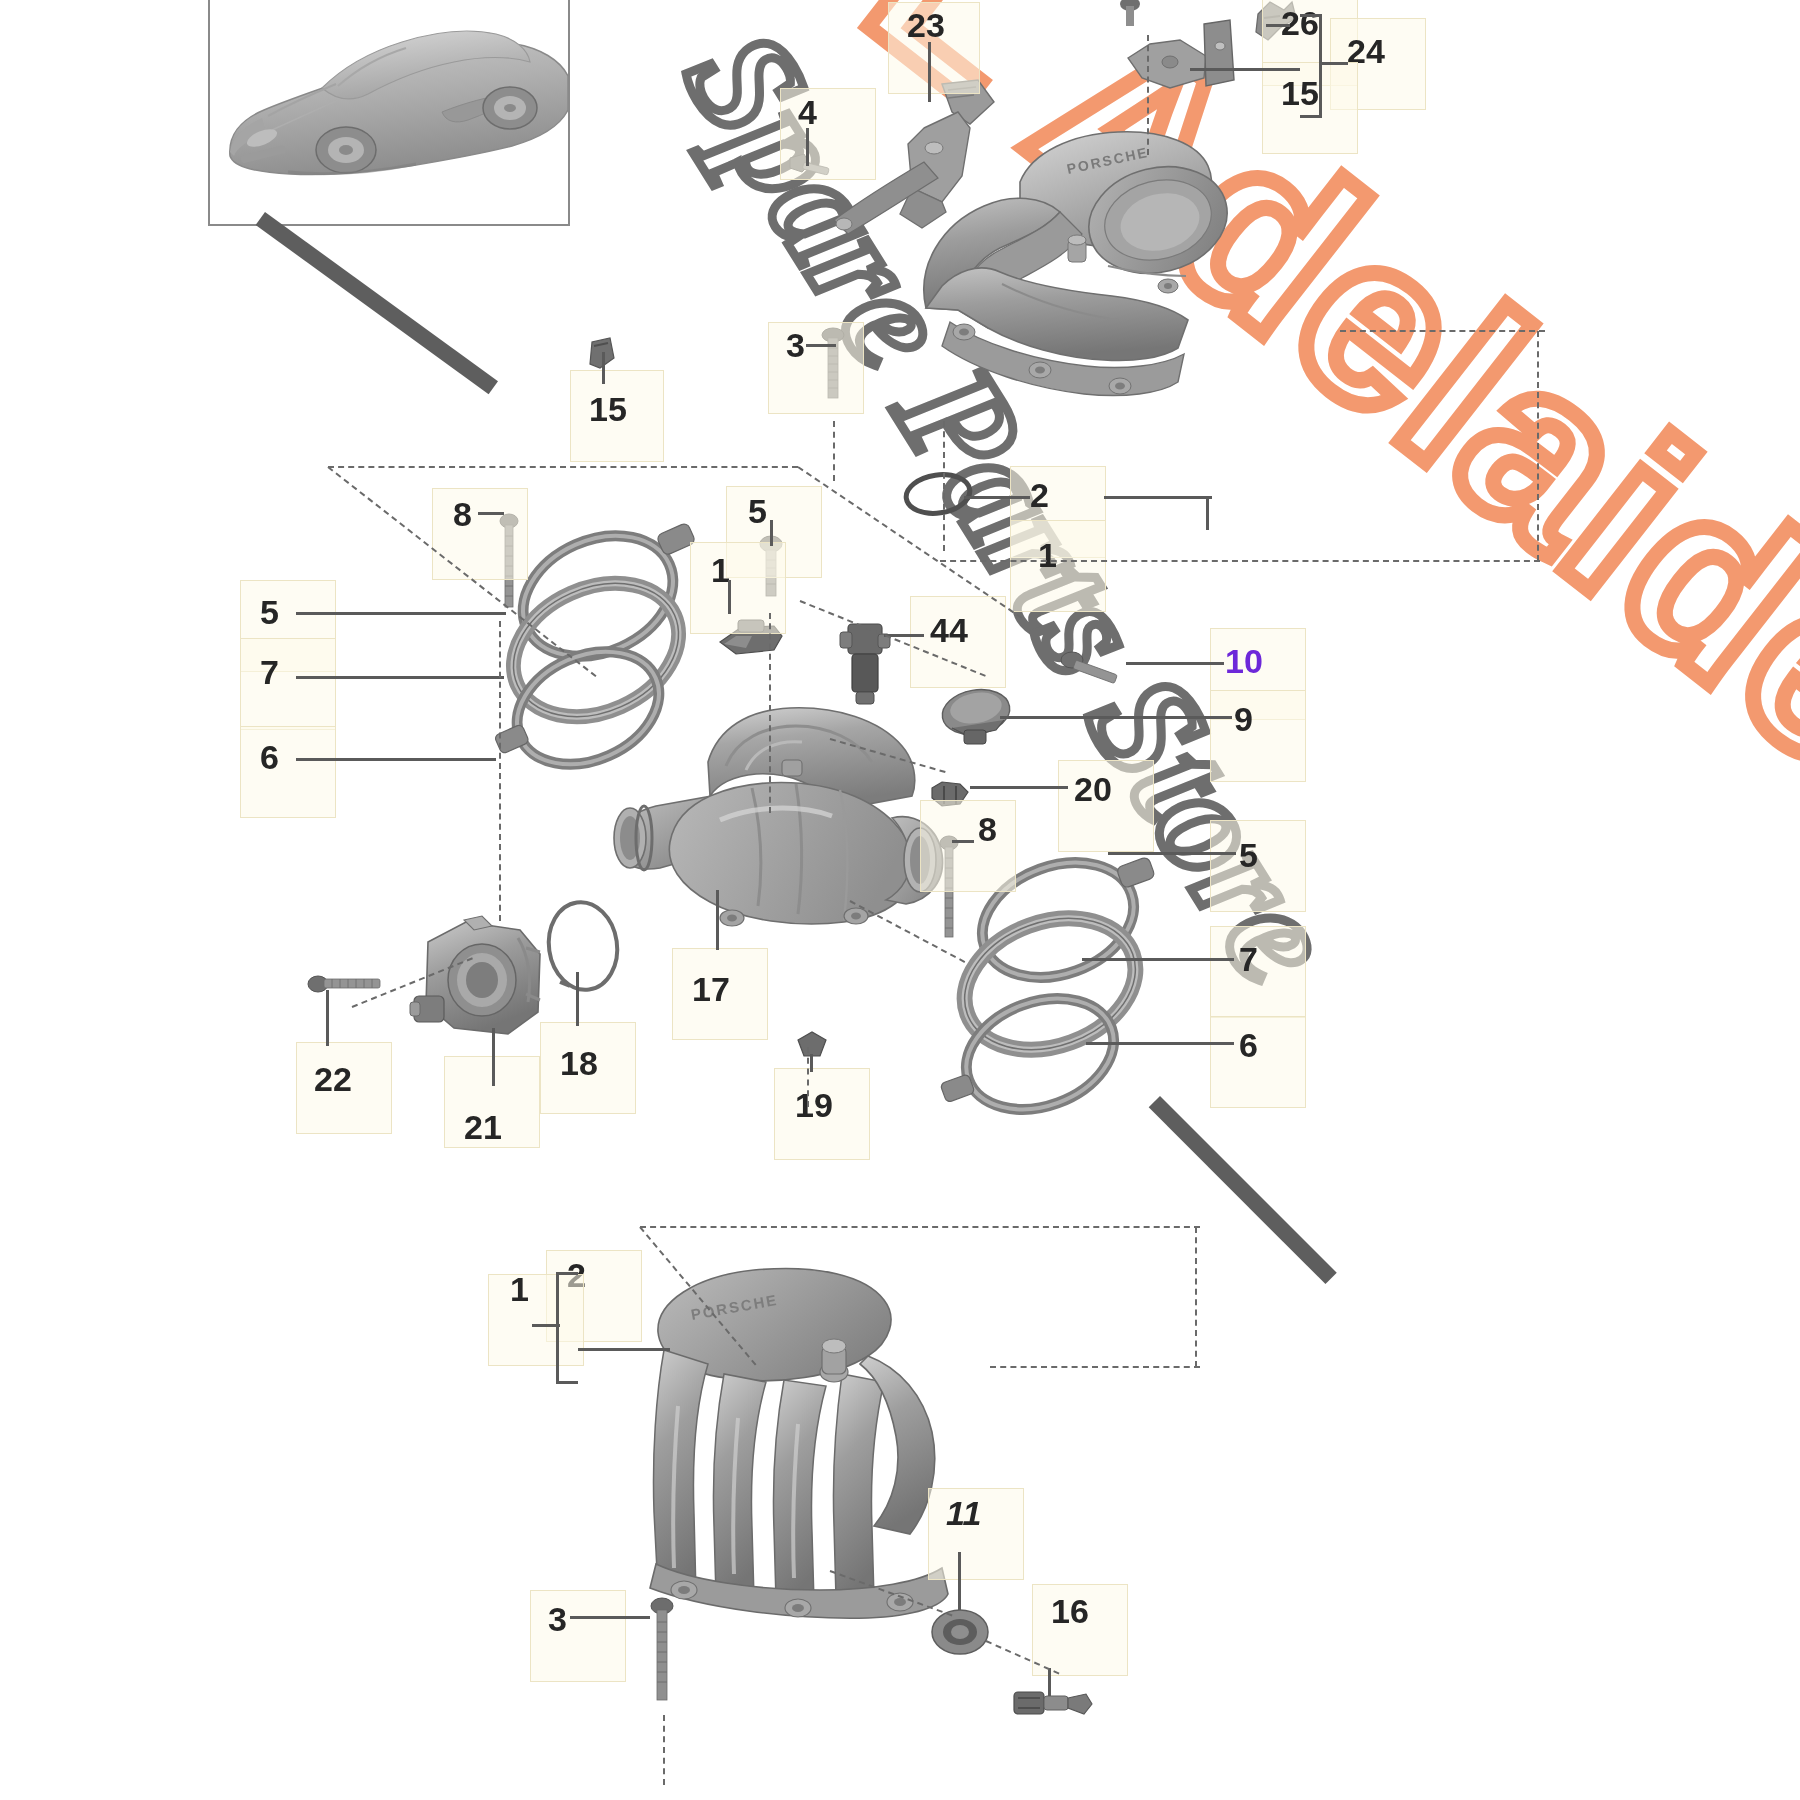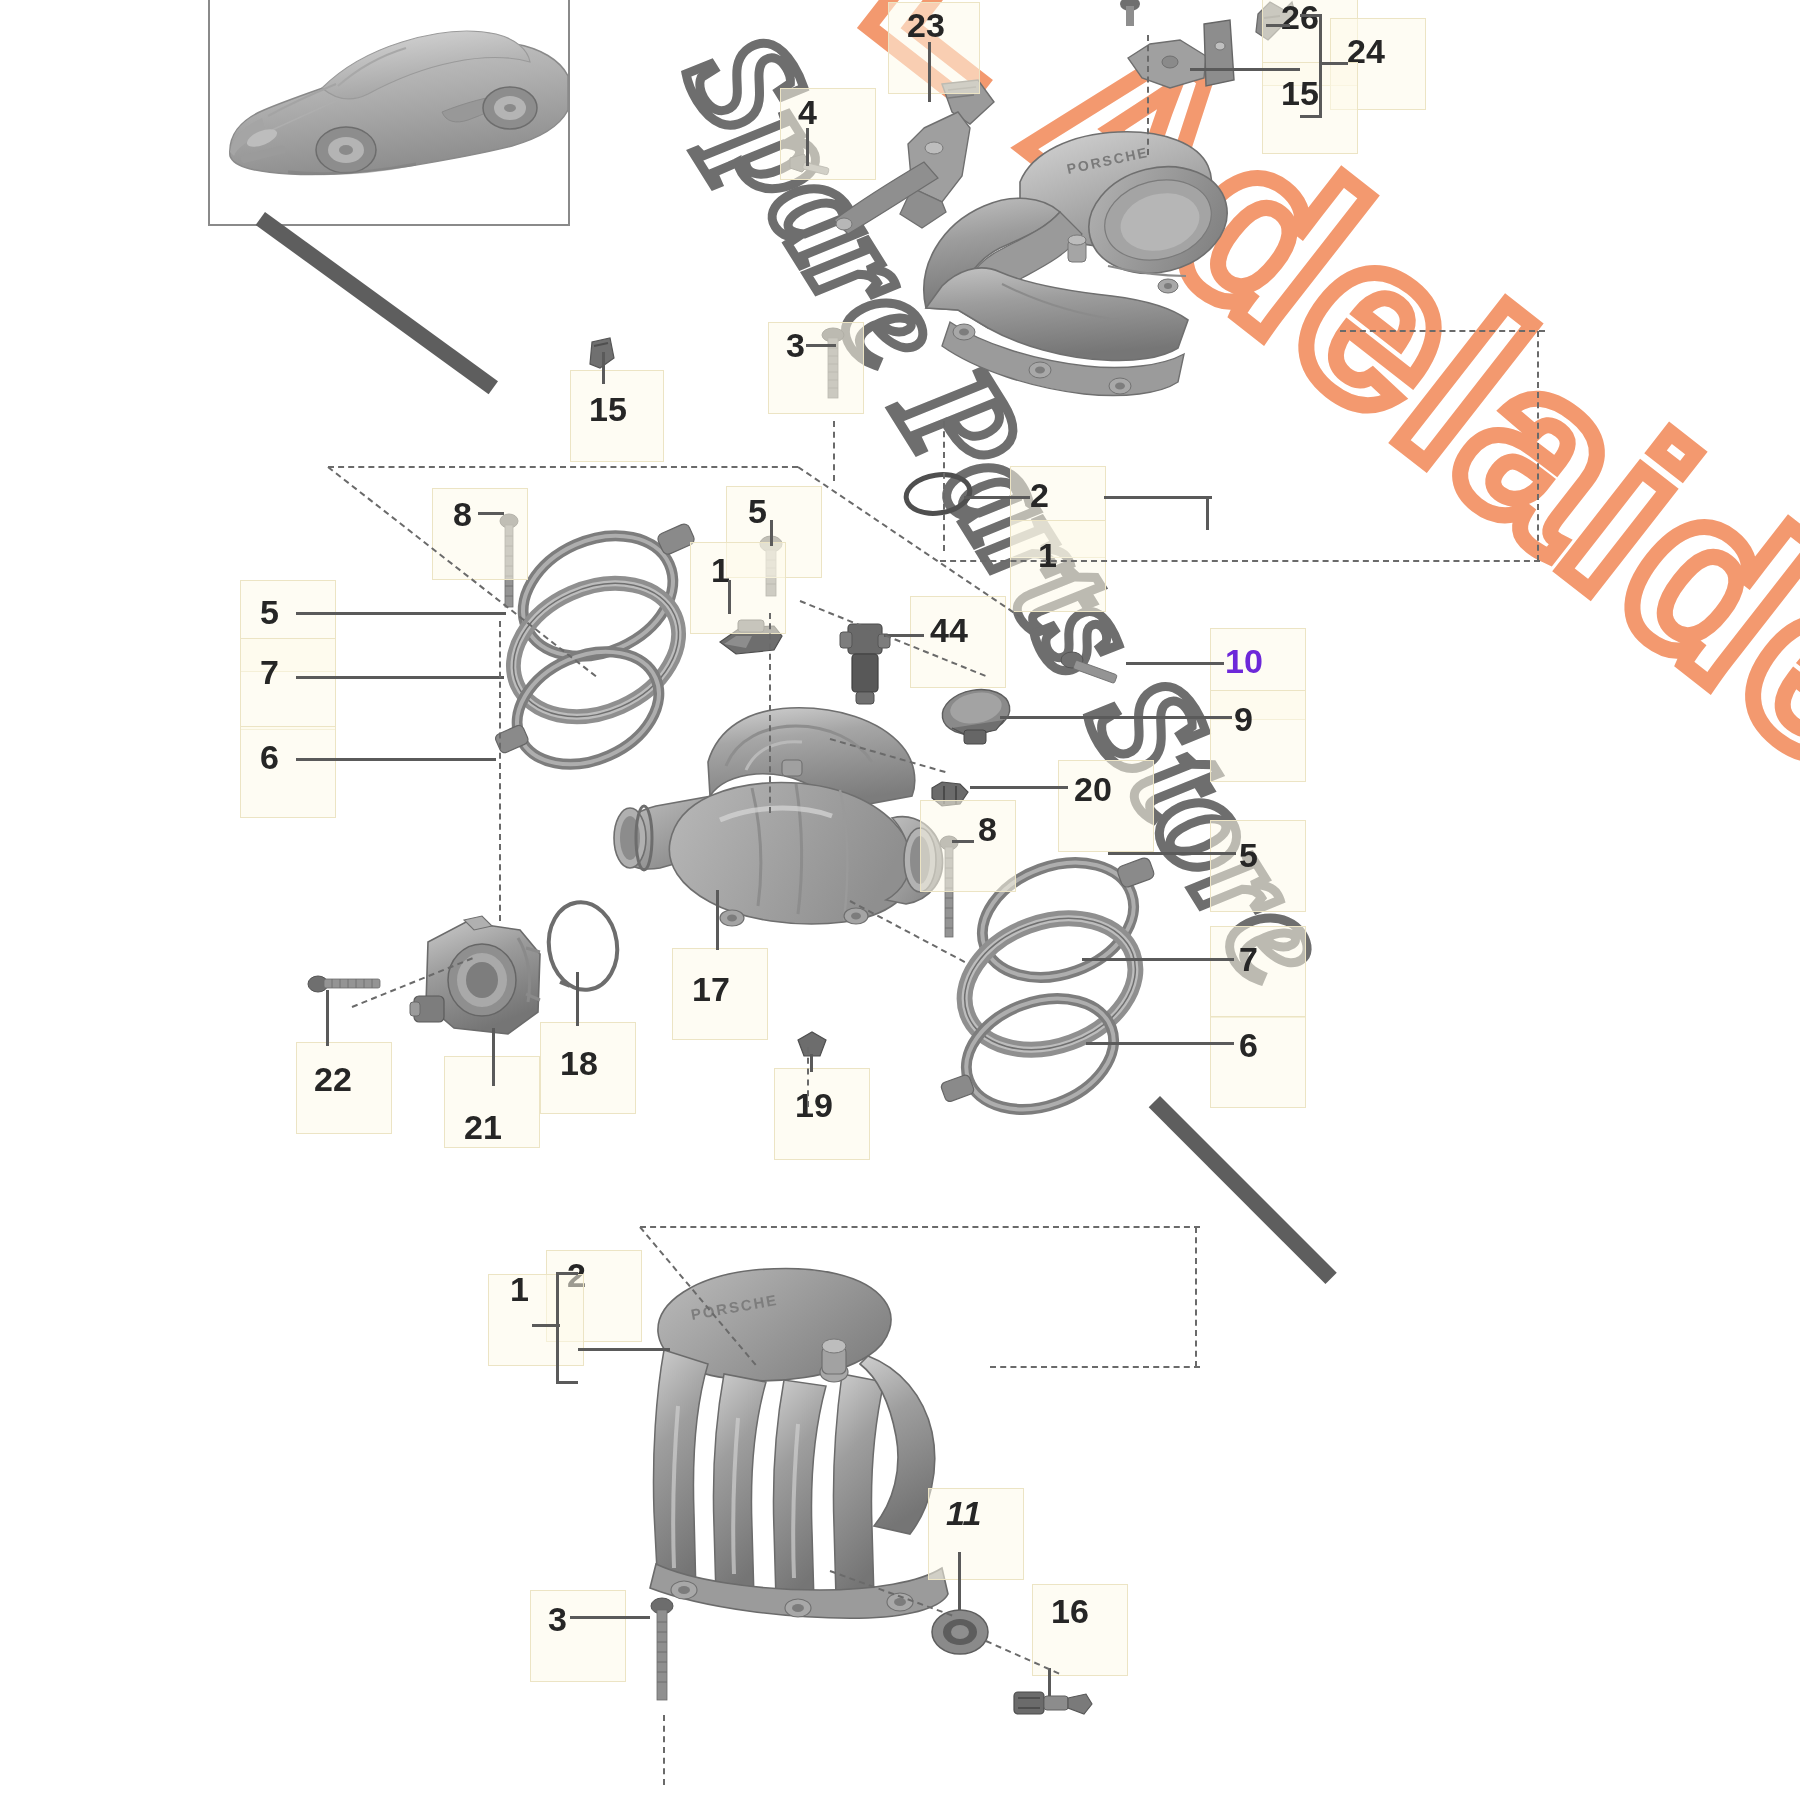--- a/index.html
+++ b/index.html
@@ -575,21 +575,21 @@
       <path d="M60,24 L78,20 L84,30 L76,40 L60,34 Z" fill="#7a7a7a" stroke="#565656" stroke-width="1.1"></path>
       <path d="M10,24 L32,24" stroke="#4f4f4f" stroke-width="2"></path>
       <path d="M10,34 L32,34" stroke="#4f4f4f" stroke-width="2"></path>
     </svg>
   </div>
 
   <div id="callout-layer">
       <div class="callout" style="left: 888px; top: 2px; width: 92px; height: 92px; border-color: rgb(236, 228, 196);"></div>
       <div class="clabel" style="left: 907px; top: 8px; color: rgb(38, 38, 38);">23</div>
       <div class="callout" style="left: 1262px; top: -6px; width: 96px; height: 92px; border-color: rgb(236, 228, 196);"></div>
-      <div class="clabel" style="left: 1281px; top: 0px; color: rgb(38, 38, 38); text-align: right;">26</div>
+      <div class="clabel" style="left: 1281px; top: 6px; color: rgb(38, 38, 38); text-align: right;">26</div>
       <div class="callout" style="left: 1330px; top: 18px; width: 96px; height: 92px; border-color: rgb(236, 228, 196);"></div>
       <div class="clabel" style="left: 1347px; top: 34px; color: rgb(38, 38, 38);">24</div>
       <div class="callout" style="left: 1262px; top: 62px; width: 96px; height: 92px; border-color: rgb(236, 228, 196);"></div>
       <div class="clabel" style="left: 1281px; top: 76px; color: rgb(38, 38, 38);">15</div>
       <div class="callout" style="left: 780px; top: 88px; width: 96px; height: 92px; border-color: rgb(236, 228, 196);"></div>
       <div class="clabel" style="left: 798px; top: 95px; color: rgb(38, 38, 38);">4</div>
       <div class="callout" style="left: 768px; top: 322px; width: 96px; height: 92px; border-color: rgb(236, 228, 196);"></div>
       <div class="clabel" style="left: 786px; top: 328px; color: rgb(38, 38, 38);">3</div>
       <div class="callout" style="left: 570px; top: 370px; width: 94px; height: 92px; border-color: rgb(236, 228, 196);"></div>
       <div class="clabel" style="left: 589px; top: 392px; color: rgb(38, 38, 38);">15</div>

